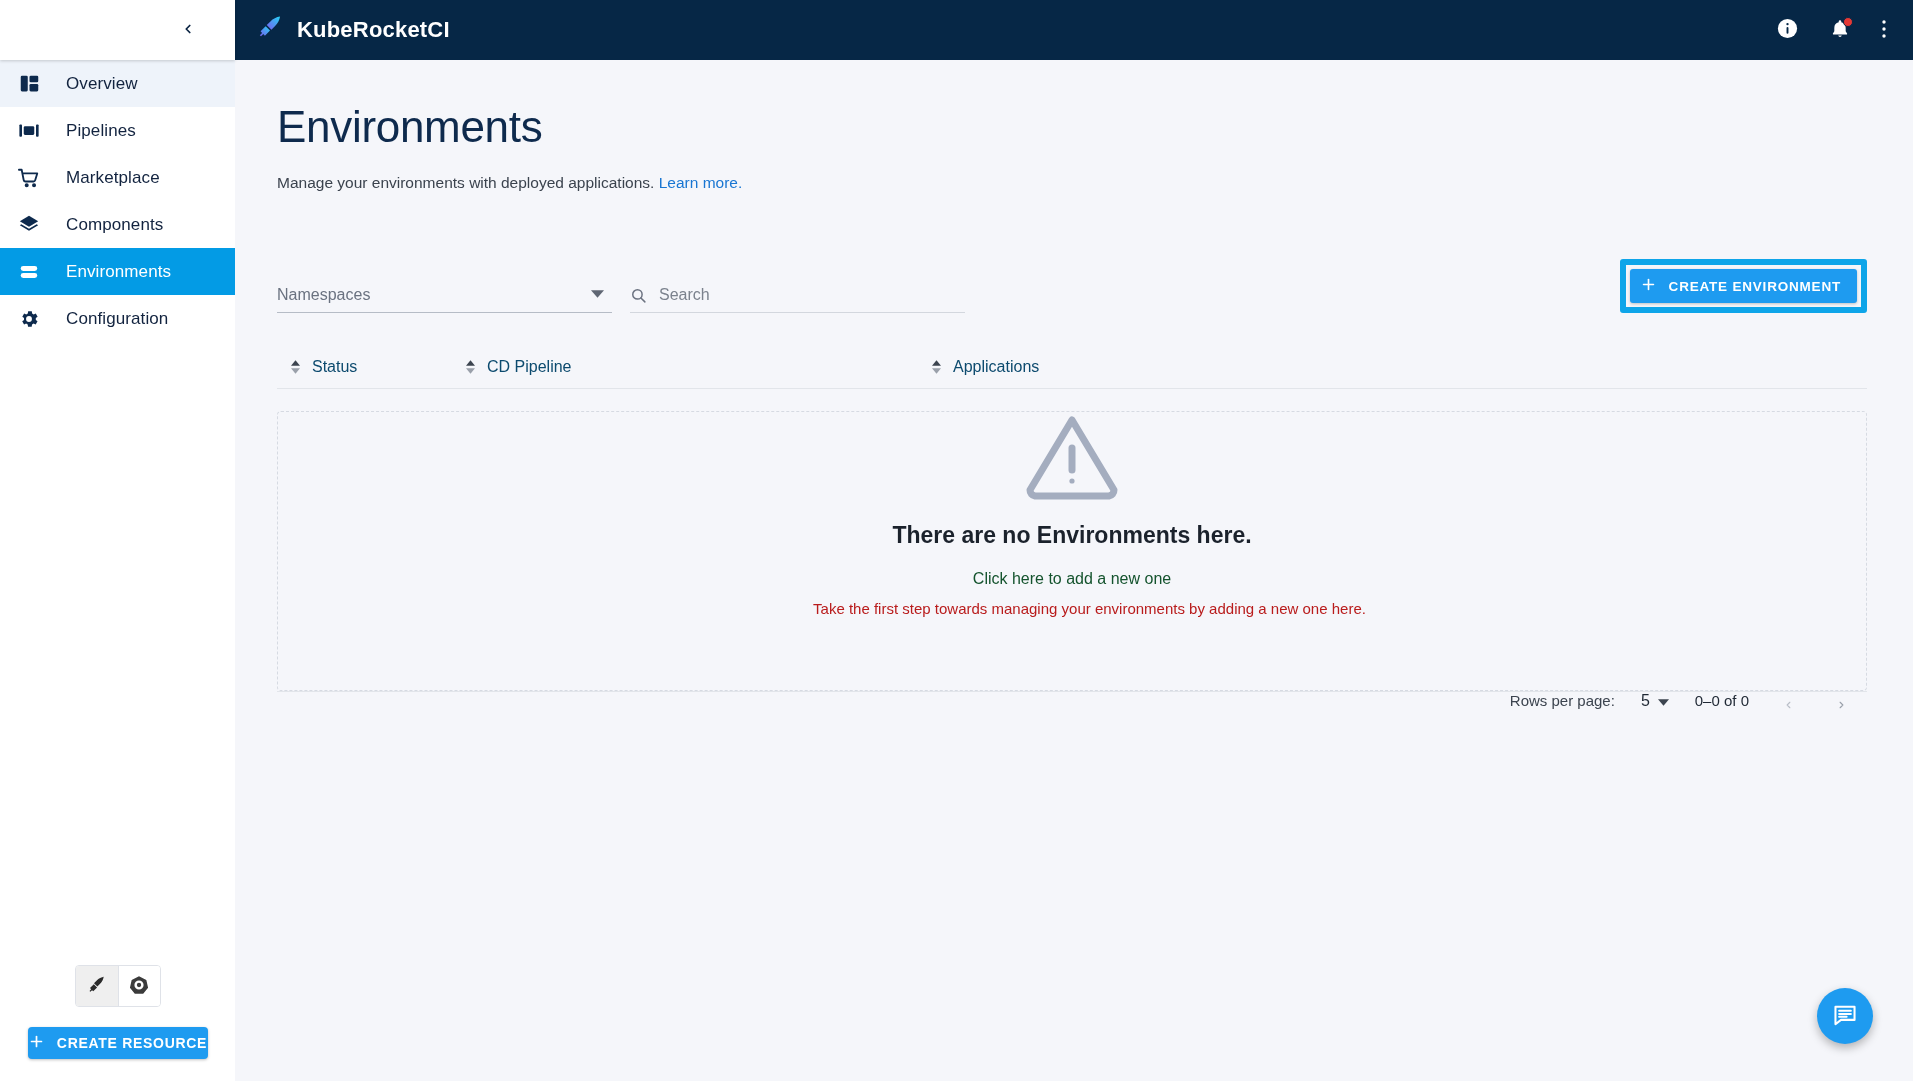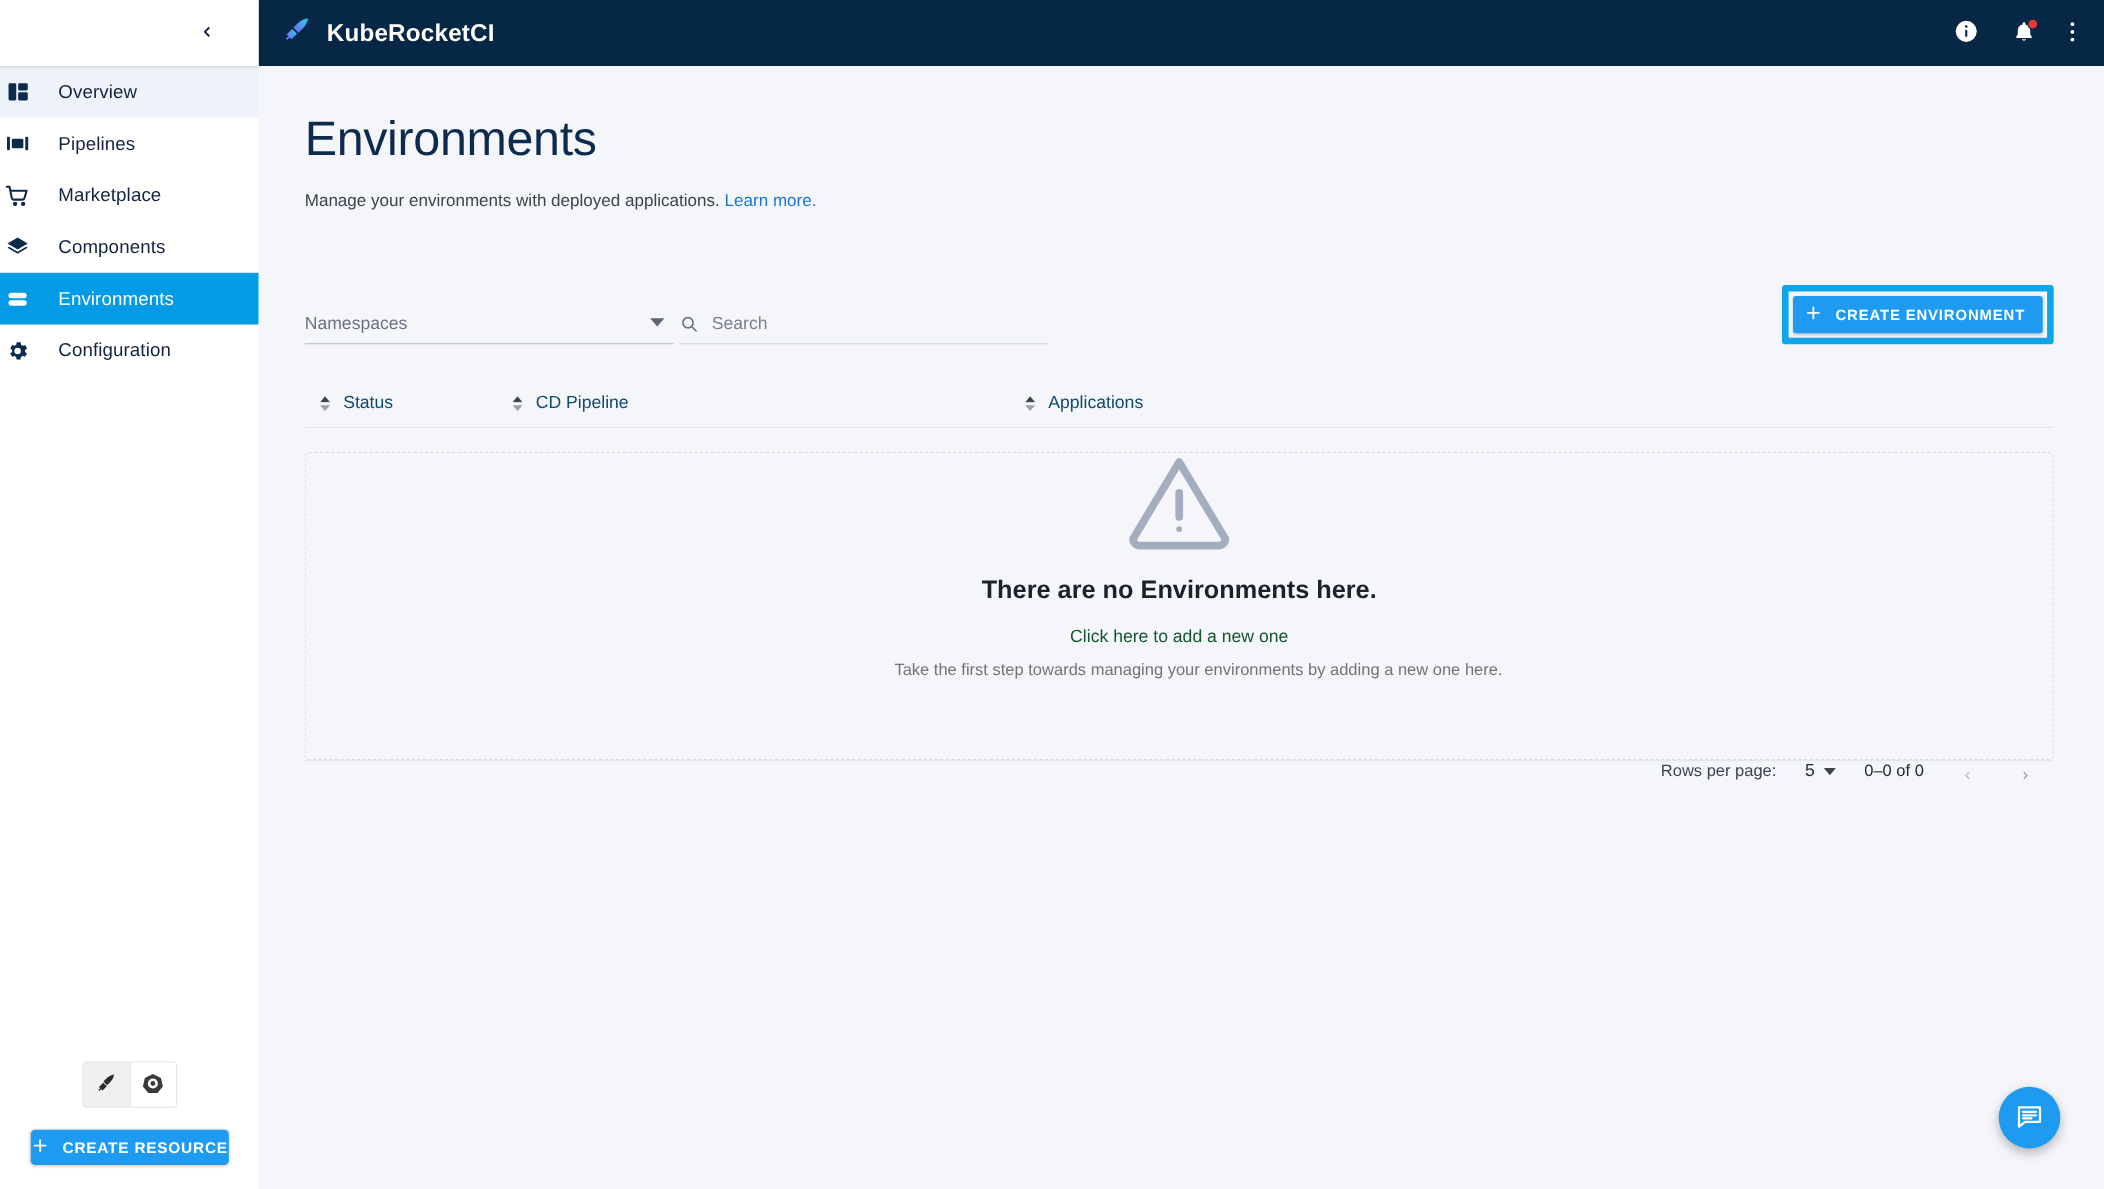--- a/index.html
+++ b/index.html
@@ -25,21 +25,21 @@
     position: relative; z-index: 5;
   }
   .collapse-btn {
     width: 34px; height: 34px; border-radius: 50%;
     display: flex; align-items: center; justify-content: center;
     cursor: pointer; background: transparent; border: none;
   }
   .nav-list { padding-top: 0; }
   .nav-item {
     height: 47px; display: flex; align-items: center;
-    padding-left: 1px; cursor: pointer; position: relative;
+    padding-left: 14px; cursor: pointer; position: relative;
     color: #0a2342;
   }
   .nav-item .nav-icon {
     width: 30px; min-width: 30px; display: flex; align-items: center; justify-content: center;
     margin-right: 22px;
   }
   .nav-item .nav-label { font-size: 17px; letter-spacing: 0.1px; color: #12233f; }
   .nav-item.hovered { background: #eef3fa; }
   .nav-item.active { background: #039be5; }
   .nav-item.active .nav-label { color: #ffffff; }
@@ -81,21 +81,21 @@
   .notif-dot {
     position: absolute; top: -1px; right: -2px; width: 10px; height: 10px;
     background: #e53935; border-radius: 50%; border: 1px solid #062746;
   }
 
   #content { flex: 1 1 auto; background: #f5f6fa; padding: 42px 46px 0 42px; overflow: hidden; }
   .page-title { font-size: 44px; font-weight: normal; color: #0e2a4d; letter-spacing: -0.3px; }
   .page-sub { margin-top: 22px; font-size: 15.5px; color: #3b434e; }
   .page-sub a { color: #1976d2; text-decoration: none; }
 
-  .filter-row { margin-top: 47px; display: flex; align-items: flex-end; gap: 6px; position: relative; }
+  .filter-row { margin-top: 47px; display: flex; align-items: flex-end; gap: 18px; position: relative; }
   .field { position: relative; }
   .ns-field { width: 335px; }
   .ns-input {
     width: 100%; height: 32px; border: none; border-bottom: 1px solid #b6bcc6;
     background: transparent; font-size: 16px; color: #6a7280; outline: none;
     font-family: "Liberation Sans", sans-serif; padding: 0 24px 4px 0;
   }
   .ns-arrow { position: absolute; right: 8px; bottom: 11px; pointer-events: none; }
   .search-field { width: 335px; display: flex; align-items: flex-end; gap: 12px;
                   border-bottom: 1px solid #d3d7de; padding-bottom: 4px; }
@@ -126,21 +126,21 @@
   .th-apps { flex: 1; }
   .sort-icon { display: flex; flex-direction: column; gap: 2px; cursor: pointer; }
 
   .empty-card {
     margin-top: 22px; height: 280px; border: 1.5px dashed #d6dae2; border-radius: 4px;
     display: flex; flex-direction: column; align-items: center; justify-content: flex-start;
     background: transparent;
   }
   .empty-title { margin-top: 18px; font-size: 23px; font-weight: bold; color: #1b222c; }
   .empty-link { margin-top: 21px; font-size: 16px; color: #14532d; text-decoration: none; cursor: pointer; }
-  .empty-desc { margin-top: 12px; font-size: 15px; color: #737373; margin-left: 35px; }
+  .empty-desc { margin-top: 12px; font-size: 15px; color: #b91c1c; margin-left: 35px; }
 
   .pagination {
     border-top: 1px solid #e2e5ea; height: 64px; display: flex; align-items: flex-start;
     justify-content: flex-end; gap: 26px; padding-right: 12px;
   }
   .pg-label { font-size: 15px; color: #3c444f; }
   .pg-select { display: flex; align-items: center; gap: 8px; font-size: 16px; color: #1f2834; cursor: pointer; }
   .pg-range { font-size: 15px; color: #1f2834; }
   .pg-btn { background: none; border: none; cursor: pointer; padding: 4px 8px; display: flex; }
 

